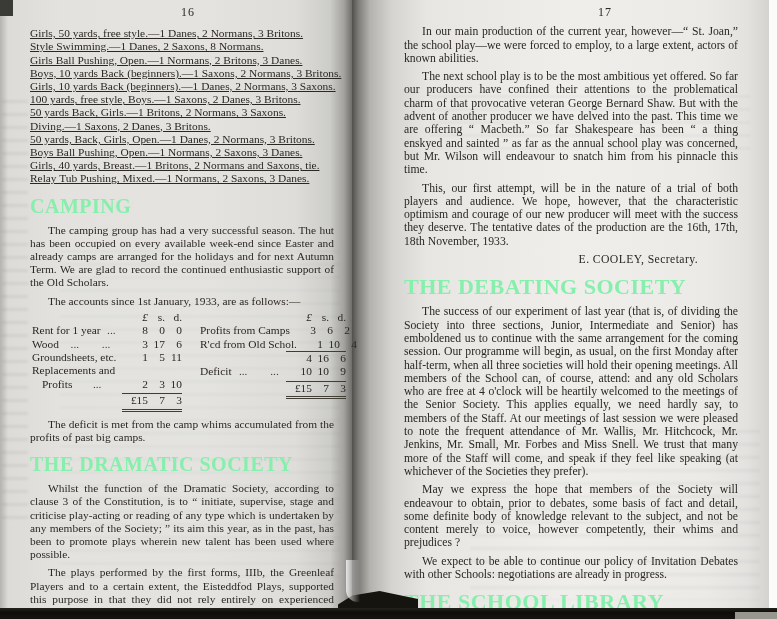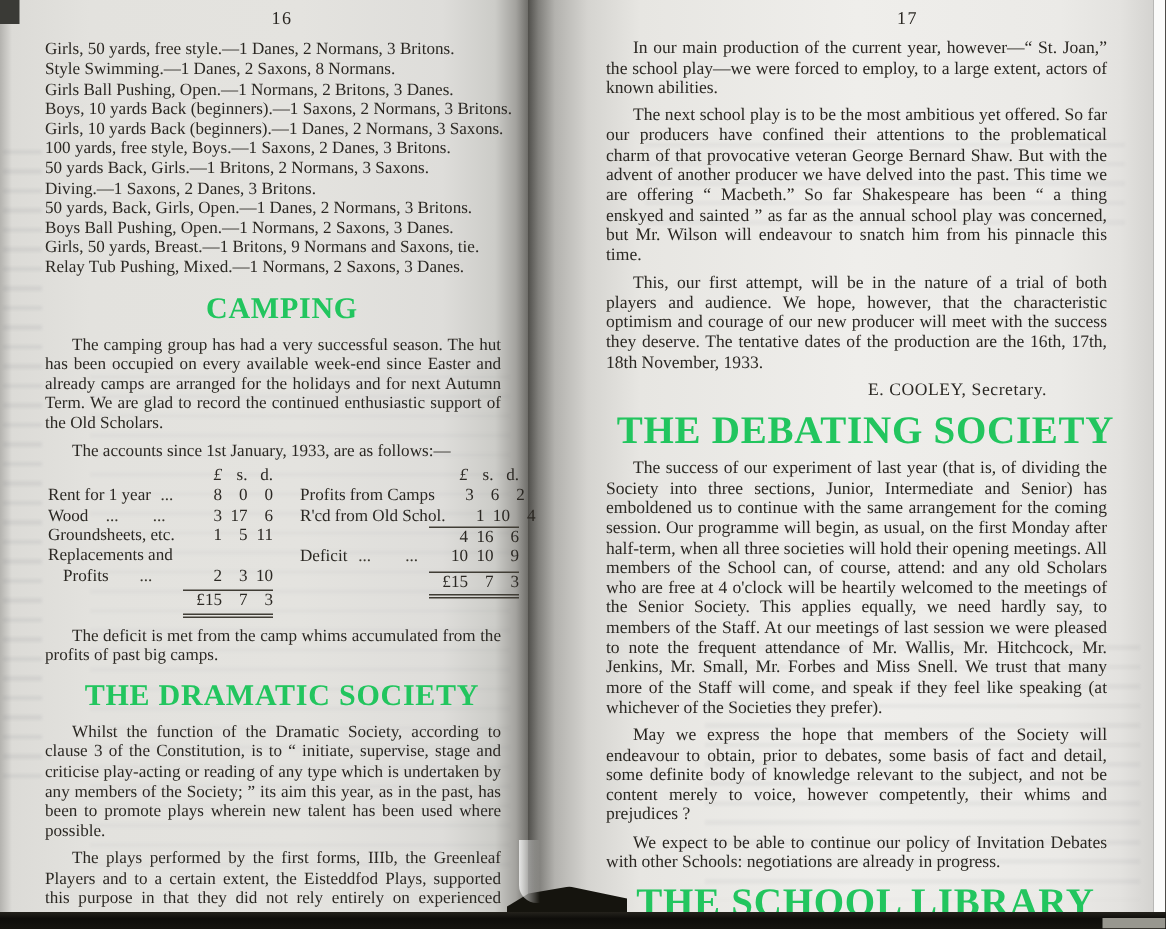--- a/index.html
+++ b/index.html
@@ -49,28 +49,28 @@
     position:absolute;left:30px;top:6px;width:316px;
     font-size:11.4px;line-height:13.2px;text-align:justify;
   }
   .content-right{
     position:absolute;left:404px;top:6px;width:346px;
     font-size:11.7px;line-height:13.3px;text-align:justify;
   }
   .pagenum{text-align:center;font-size:12px;letter-spacing:1px;margin-bottom:8px;}
   .content-right .pagenum{padding-left:56px;margin-bottom:6px;}
   .results{margin:0;padding:0;list-style:none;}
-  .results li{padding-left:40px;text-indent:-40px;text-align:justify;}
+  .results li{padding-left:40px;text-indent:-40px;text-align:justify;text-decoration:underline;}
   p.para{margin:0 12px 5px 0;text-indent:18px;}
   p.para.tight{margin-bottom:3px;}
   h2.head{
-    text-align:center;font-size:20px;line-height:22px;font-weight:bold;
-    letter-spacing:.5px;margin:9px 0 7px 0;color:#22c55e;
-  }
-  .content-right h2.head{font-size:26px;margin:10px 0 7px 0;}
+    font-size:20px;line-height:22px;font-weight:bold;
+    letter-spacing:.5px;margin:9px 0 7px 0;color:#86efac;
+  }
+  .content-right h2.head{font-size:22px;margin:10px 0 7px 0;}
   .signature{text-align:right;padding-right:52px;margin:2px 0 0 0;letter-spacing:.4px;}
   
   .accounts{display:flex;gap:18px;margin:3px 0 6px 2px;font-size:11.4px;}
   .acc-col{display:flex;flex-direction:column;}
   .acc-col.expenses{width:152px;}
   .acc-col.income{width:146px;}
   .acc-row{display:flex;align-items:flex-end;line-height:13.4px;}
   .acc-label{white-space:nowrap;}
   .acc-label.indent{padding-left:10px;}
   .acc-dots{flex:1;text-align:center;overflow:hidden;color:#3a372f;}
@@ -101,21 +101,21 @@
     <li>Girls, 50 yards, free style.—1 Danes, 2 Normans, 3 Britons.</li>
     <li>Style Swimming.—1 Danes, 2 Saxons, 8 Normans.</li>
     <li>Girls Ball Pushing, Open.—1 Normans, 2 Britons, 3 Danes.</li>
     <li>Boys, 10 yards Back (beginners).—1 Saxons, 2 Normans, 3 Britons.</li>
     <li>Girls, 10 yards Back (beginners).—1 Danes, 2 Normans, 3 Saxons.</li>
     <li>100 yards, free style, Boys.—1 Saxons, 2 Danes, 3 Britons.</li>
     <li>50 yards Back, Girls.—1 Britons, 2 Normans, 3 Saxons.</li>
     <li>Diving.—1 Saxons, 2 Danes, 3 Britons.</li>
     <li>50 yards, Back, Girls, Open.—1 Danes, 2 Normans, 3 Britons.</li>
     <li>Boys Ball Pushing, Open.—1 Normans, 2 Saxons, 3 Danes.</li>
-    <li>Girls, 50 yards, Breast.—1 Britons, 9 Normans and Saxons, tie.</li>
+    <li>Girls, 40 yards, Breast.—1 Britons, 2 Normans and Saxons, tie.</li>
     <li>Relay Tub Pushing, Mixed.—1 Normans, 2 Saxons, 3 Danes.</li>
   </ul>
 
   <h2 class="head">CAMPING</h2>
   <p class="para">The camping group has had a very successful season.  The hut has been occupied on every available week-end since Easter and already camps are arranged for the holidays and for next Autumn Term.  We are glad to record the continued enthusiastic support of the Old Scholars.</p>
   <p class="para tight">The accounts since 1st January, 1933, are as follows:—</p>
 
   <div class="accounts">
 
     <div class="acc-col expenses">

